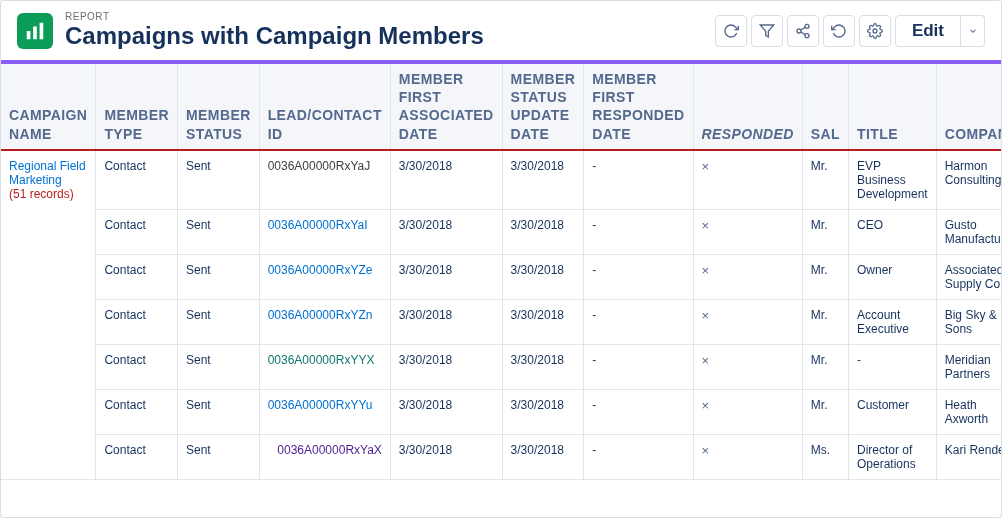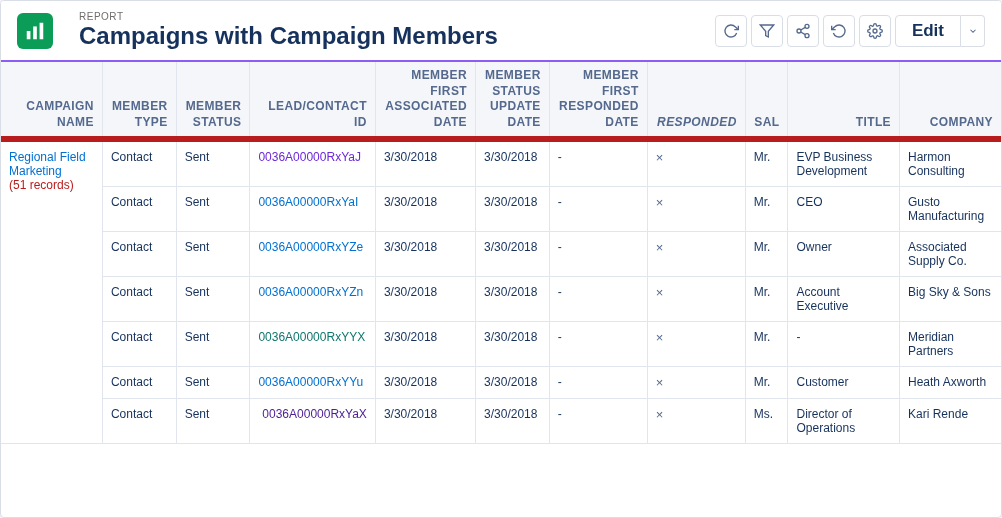--- a/index.html
+++ b/index.html
@@ -21,22 +21,21 @@
       overflow: hidden;
       display: flex;
       flex-direction: column;
     }
     
     .header {
       display: flex;
       align-items: center;
       padding: 10px 16px;
       background: #fff;
-      border-bottom: 2px solid #8b5cf6;
-      gap: 14px;
+      border-bottom: 4px solid #8b5cf6;
     }
     .header-icon {
       width: 36px;
       height: 36px;
       background: #0b9d58;
       border-radius: 6px;
       display: flex;
       align-items: center;
       justify-content: center;
       margin-right: 12px;
@@ -114,27 +113,27 @@
     table {
       width: 100%;
       border-collapse: collapse;
       font-size: 12px;
     }
     thead tr {
       background: #f4f6f9;
     }
     th {
       padding: 6px 8px;
-      text-align: right;
-      font-size: 12px;
+      text-align: left;
+      font-size: 14px;
       font-weight: 700;
       color: #54698d;
       text-transform: uppercase;
       letter-spacing: 0.4px;
-      border-bottom: 6px solid #b91c1c;
+      border-bottom: 2px solid #b91c1c;
       border-right: 1px solid #e0e5ee;
       vertical-align: bottom;
       white-space: normal;
       line-height: 1.3;
     }
     th:last-child { border-right: none; }
     td {
       padding: 8px 8px;
       color: #16325c;
       border-bottom: 1px solid #e0e5ee;
@@ -240,21 +239,21 @@
           <th class="col-sal">SAL</th>
           <th class="col-title">TITLE</th>
           <th class="col-company">COMPANY</th>
         </tr>
       </thead>
       <tbody id="table-body">
       <tr>
             <td rowspan="7" style="vertical-align: top; border-bottom: 1px solid rgb(224, 229, 238);"><span class="campaign-name-cell">Regional Field Marketing<br><span style="color:#b91c1c;font-weight:normal">(51 records)</span></span></td>
             <td>Contact</td>
             <td>Sent</td>
-            <td style="color: #6d28d9; cursor: pointer; margin-top: 36px;">0036A00000RxYaJ</td>
+            <td style="color: #404040; cursor: pointer; margin-top: 36px;">0036A00000RxYaJ</td>
             <td>3/30/2018</td>
             <td>3/30/2018</td>
             <td>-</td>
             <td><span class="x-mark">×</span></td>
             <td>Mr.</td>
             <td>EVP Business Development</td>
             <td>Harmon Consulting</td>
           </tr>
           <tr>
             <td>Contact</td>

